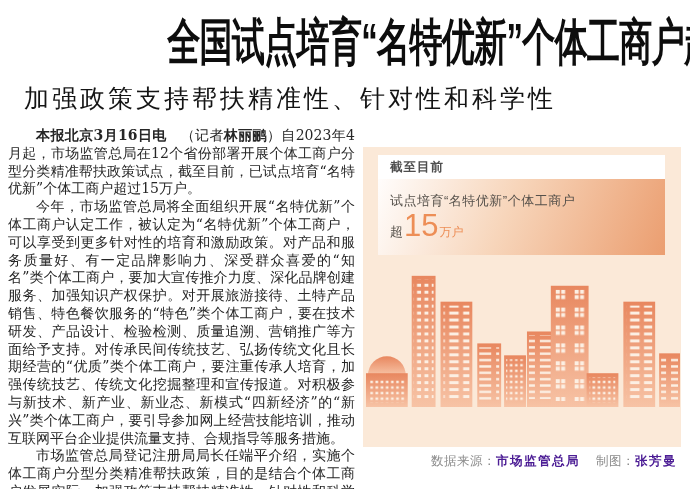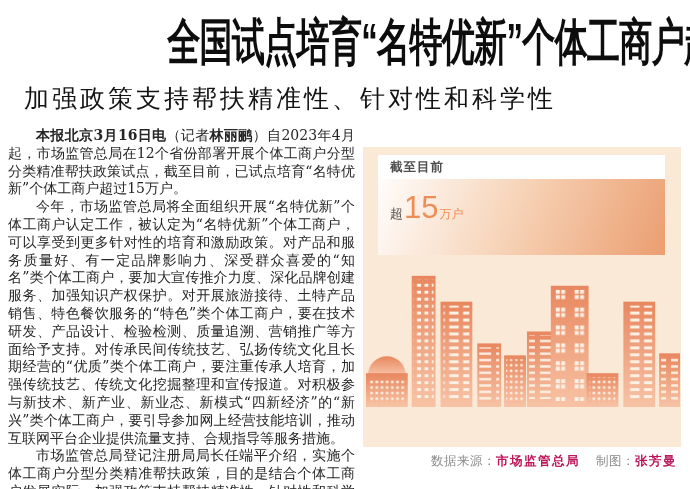--- a/index.html
+++ b/index.html
@@ -23,21 +23,21 @@
     text-align:center; font-family:"DejaVu Serif","Liberation Serif",serif;
     font-weight:500; font-size:25px; line-height:30px; letter-spacing:3px; color:#141414;
   }
   
   .body-col {
     position:absolute; left:8px; top:127px; width:347px;
     font-size:14px; line-height:17.8px; text-align:justify; color:#262626;
   }
   .body-col p { margin:0; text-indent:2em; }
   .bold { font-weight:700; }
-  .rp-open { margin-left:0; }
+  .rp-open { margin-left:14px; }
   
   .info-panel {
     position:absolute; left:363px; top:147px; width:318px; height:300px;
     background:#fbe9d8;
     font-family:"Liberation Sans","DejaVu Sans",sans-serif;
   }
   .info-header {
     position:absolute; left:15px; top:8px; width:287px; height:24px;
     background:#ffffff; box-sizing:border-box; padding-left:12px;
     display:flex; align-items:center;
@@ -53,21 +53,21 @@
   .stat-prefix { font-size:13px; color:#55504a; }
   .stat-value  { font-size:31px; line-height:27px; color:#ed8e56; margin:0 1px; }
   .stat-unit   { font-size:12px; color:#ed8e56; }
   .skyline { position:absolute; left:1px; bottom:40px; width:316px; height:140px; }
   
   .credits {
     position:absolute; top:453px; right:13px;
     font-size:12.5px; line-height:16px; color:#8b8b8b; letter-spacing:0.5px;
   }
   .cred-value {
-    color:#be185d; font-weight:700; letter-spacing:1.5px;
+    color:#4c1d95; font-weight:700; letter-spacing:1.5px;
     font-family:"Liberation Sans","DejaVu Sans",sans-serif;
   }
   .cred-gap { margin-left:16px; }
 </style>
 </head>
 <body>
 
 <div class="page">
 
   <h1 class="headline"><span class="headline-inner">全国试点培育“名特优新”个体工商户超15万户</span></h1>
@@ -80,20 +80,21 @@
     <p>市场监管总局登记注册局局长任端平介绍，实施个体工商户分型分类精准帮扶政策，目的是结合个体工商户发展实际，加强政策支持帮扶精准性、针对性和科学性，让个体工商户能感受到实实在在的政策红利。</p>
   </div>
 
   <div class="info-panel">
 
     <div class="info-header">
         <span>截至目前</span>
       </div>
 
     <div class="info-card">
+      <div class="stat-line1">试点培育“名特优新”个体工商户</div>
       <div class="stat-line2">
           <span class="stat-prefix">超</span>
           <span class="stat-value">15</span>
           <span class="stat-unit">万户</span>
         </div>
     </div>
 
     <svg class="skyline" viewBox="0 0 318 140" preserveAspectRatio="xMidYMax meet" xmlns="http://www.w3.org/2000/svg" aria-hidden="true">
       <defs>
         <linearGradient id="bgrad" x1="0" y1="0" x2="0" y2="1">

